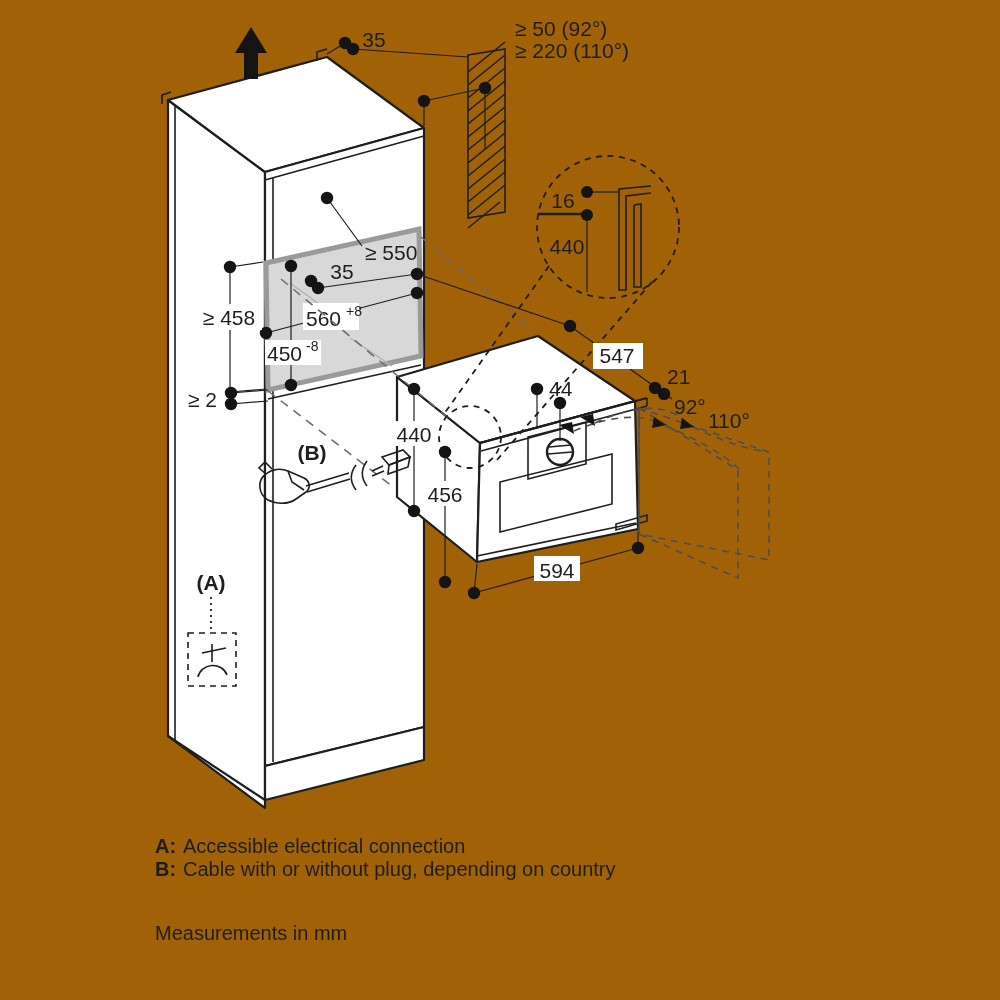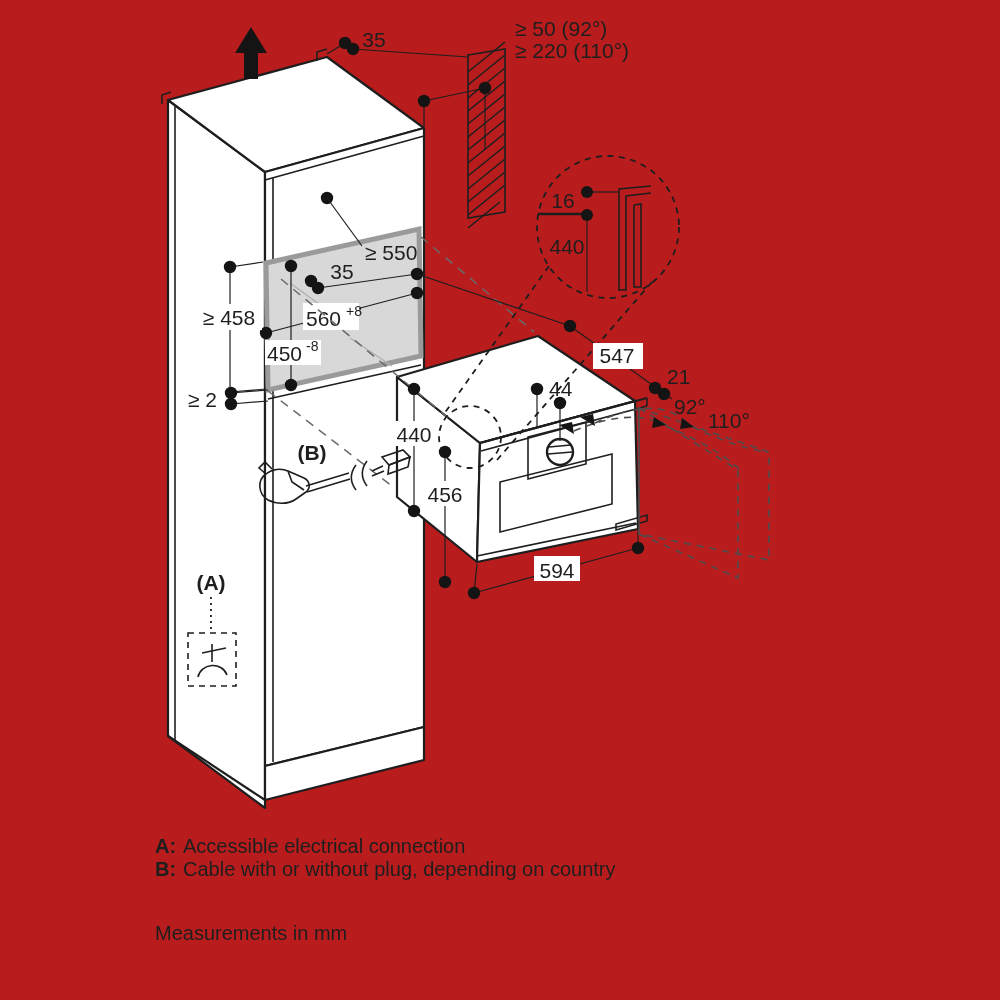--- a/index.html
+++ b/index.html
@@ -1,16 +1,16 @@
 <!DOCTYPE html>
 <html><head>
 <meta charset="utf-8">
 <style>
   html,body{margin:0;padding:0;background:#ffffff;}
-  .page{position:relative;width:1000px;height:1000px;background:#b91c1c;font-family:"Liberation Sans",sans-serif;}
+  .page{position:relative;width:1000px;height:1000px;background:#a16207;font-family:"Liberation Sans",sans-serif;}
   svg{display:block}
   text{fill:#1e1e1e;font-family:"Liberation Sans",sans-serif;}
   .dim{font-size:21px;}
   .dim-s{font-size:14px;}
   .key{font-size:21px;font-weight:bold;}
   .legend{font-size:20px;}
   .legend-key{font-size:20px;font-weight:bold;}
   .ln{stroke:#1e1e1e;stroke-width:2.2;fill:none;stroke-linejoin:round;}
   .lnw{stroke:#1e1e1e;stroke-width:2.2;fill:#ffffff;stroke-linejoin:round;}
   .thin{stroke:#1e1e1e;stroke-width:1.2;fill:none;}

